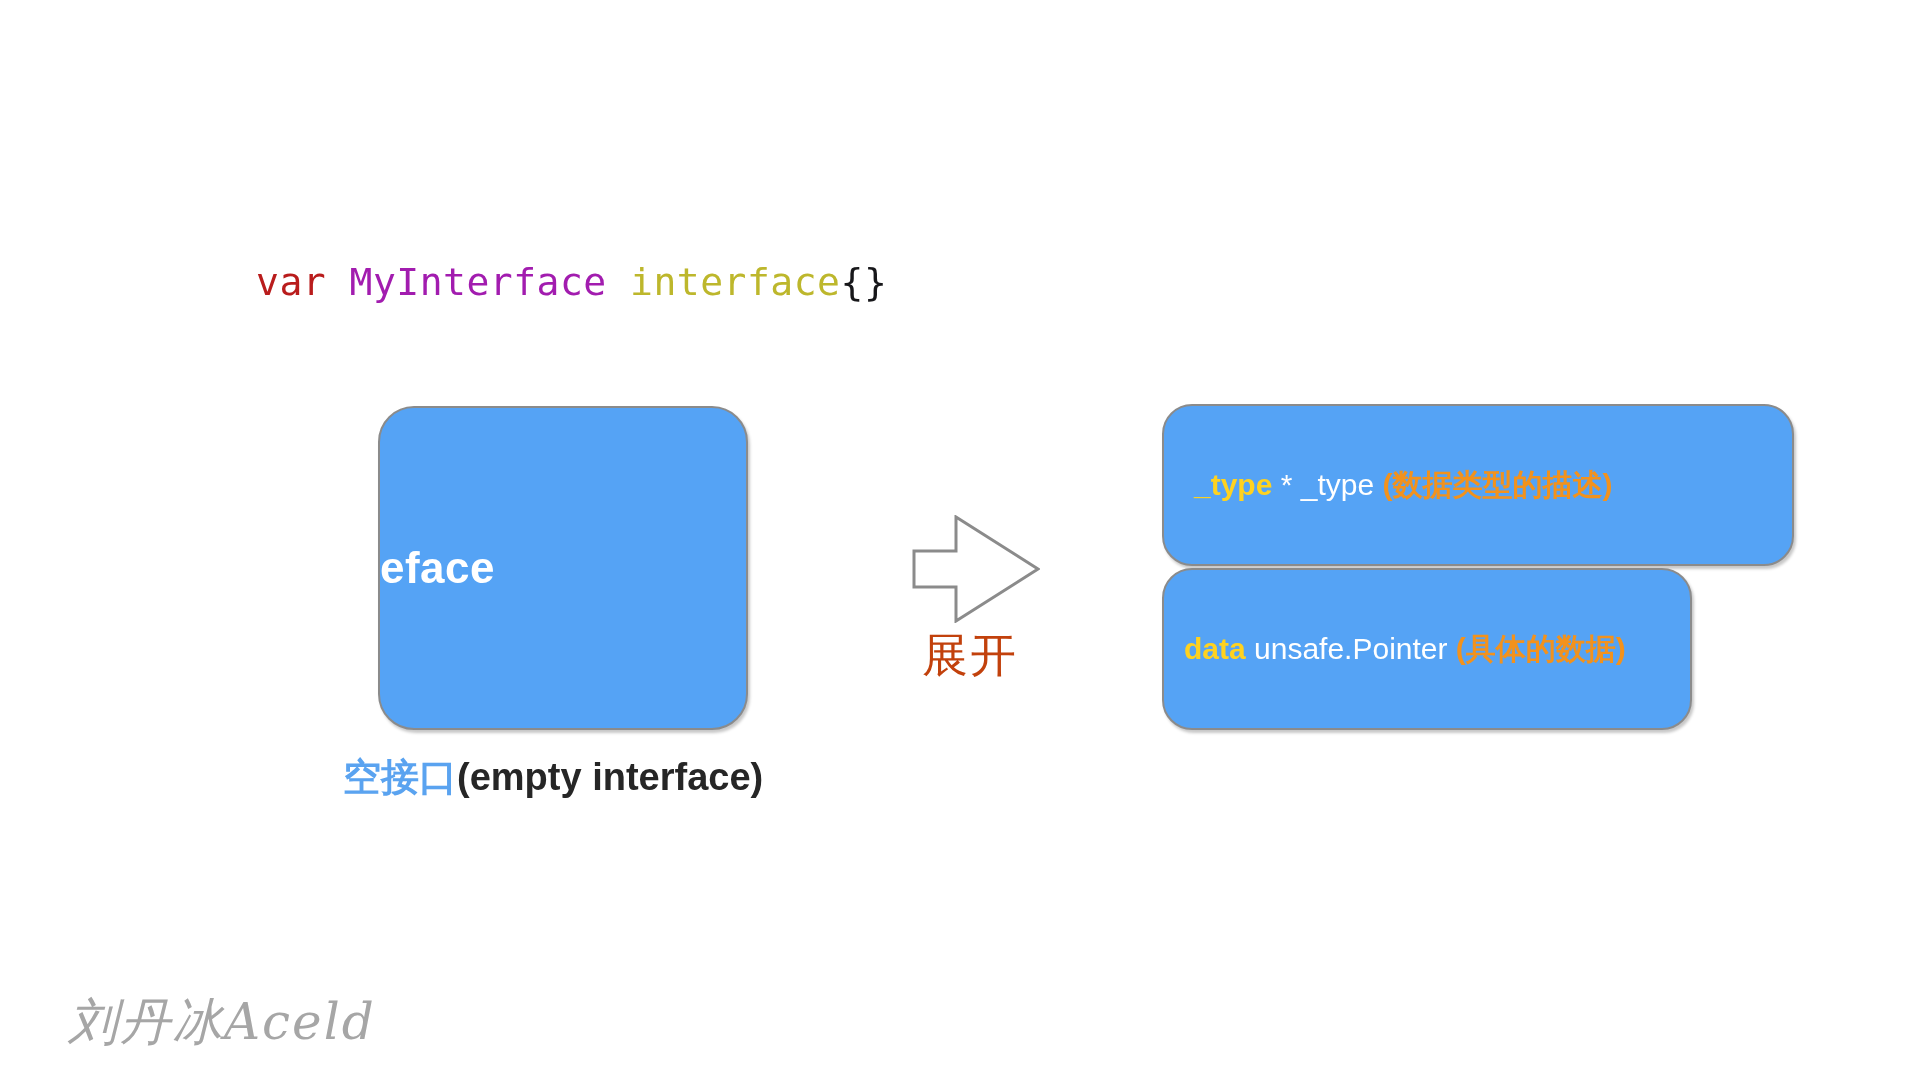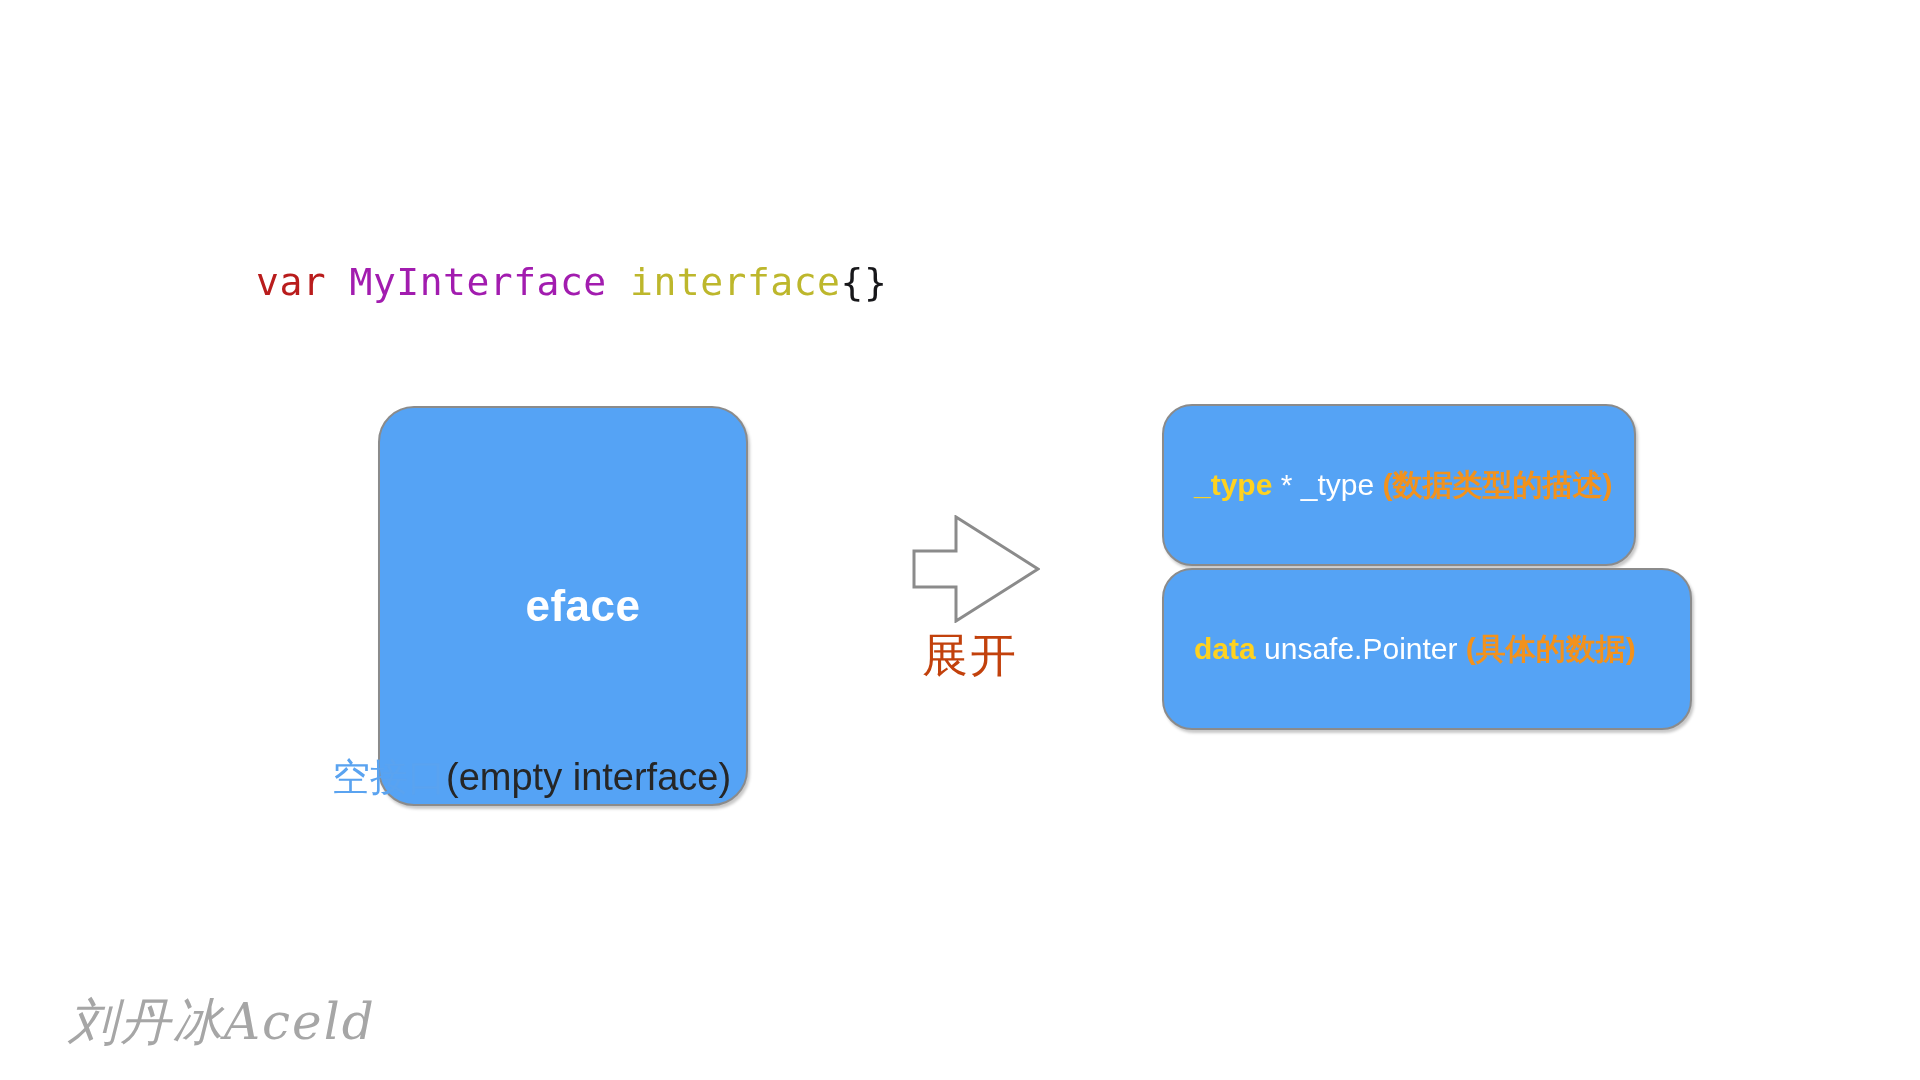--- a/index.html
+++ b/index.html
@@ -45,65 +45,63 @@
     box-sizing: border-box;
     box-shadow: 2px 3px 3px rgba(0,0,0,0.22);
     display: flex;
     align-items: center;
   }
 
   .box-eface {
     left: 378px;
     top: 406px;
     width: 370px;
-    height: 400px;
-    justify-content: center;
-    padding-left: 40px;
+    height: 324px;
   }
   .eface-label {
     color: #ffffff;
     font-weight: bold;
     font-size: 44px;
     letter-spacing: 0.5px;
   }
 
   .box-type {
     left: 1162px;
     top: 404px;
-    width: 474px;
+    width: 632px;
     height: 162px;
     border-radius: 30px;
     padding-left: 30px;
   }
   .box-data {
     left: 1162px;
     top: 568px;
     width: 530px;
     height: 162px;
     border-radius: 30px;
-    padding-left: 30px;
+    padding-left: 20px;
   }
 
   .field-line {
     font-size: 30px;
     white-space: pre;
     line-height: 1;
   }
   .f-key   { color: #ffd21f; font-weight: bold; }
   .f-star  { color: #ffffff; font-weight: normal; }
   .f-val   { color: #ffffff; font-weight: normal; }
   .f-note  { color: #f2921d; font-weight: bold; }
 
   
   .caption {
     position: absolute;
-    left: 332px;
+    left: 343px;
     top: 757px;
     font-size: 38px;
-    font-weight: normal;
+    font-weight: bold;
     white-space: pre;
     line-height: 1.1;
   }
   .cap-cn { color: #5aa3f0; }
   .cap-en { color: #262626; }
 
   
   .arrow-wrap {
     position: absolute;
     left: 912px;

